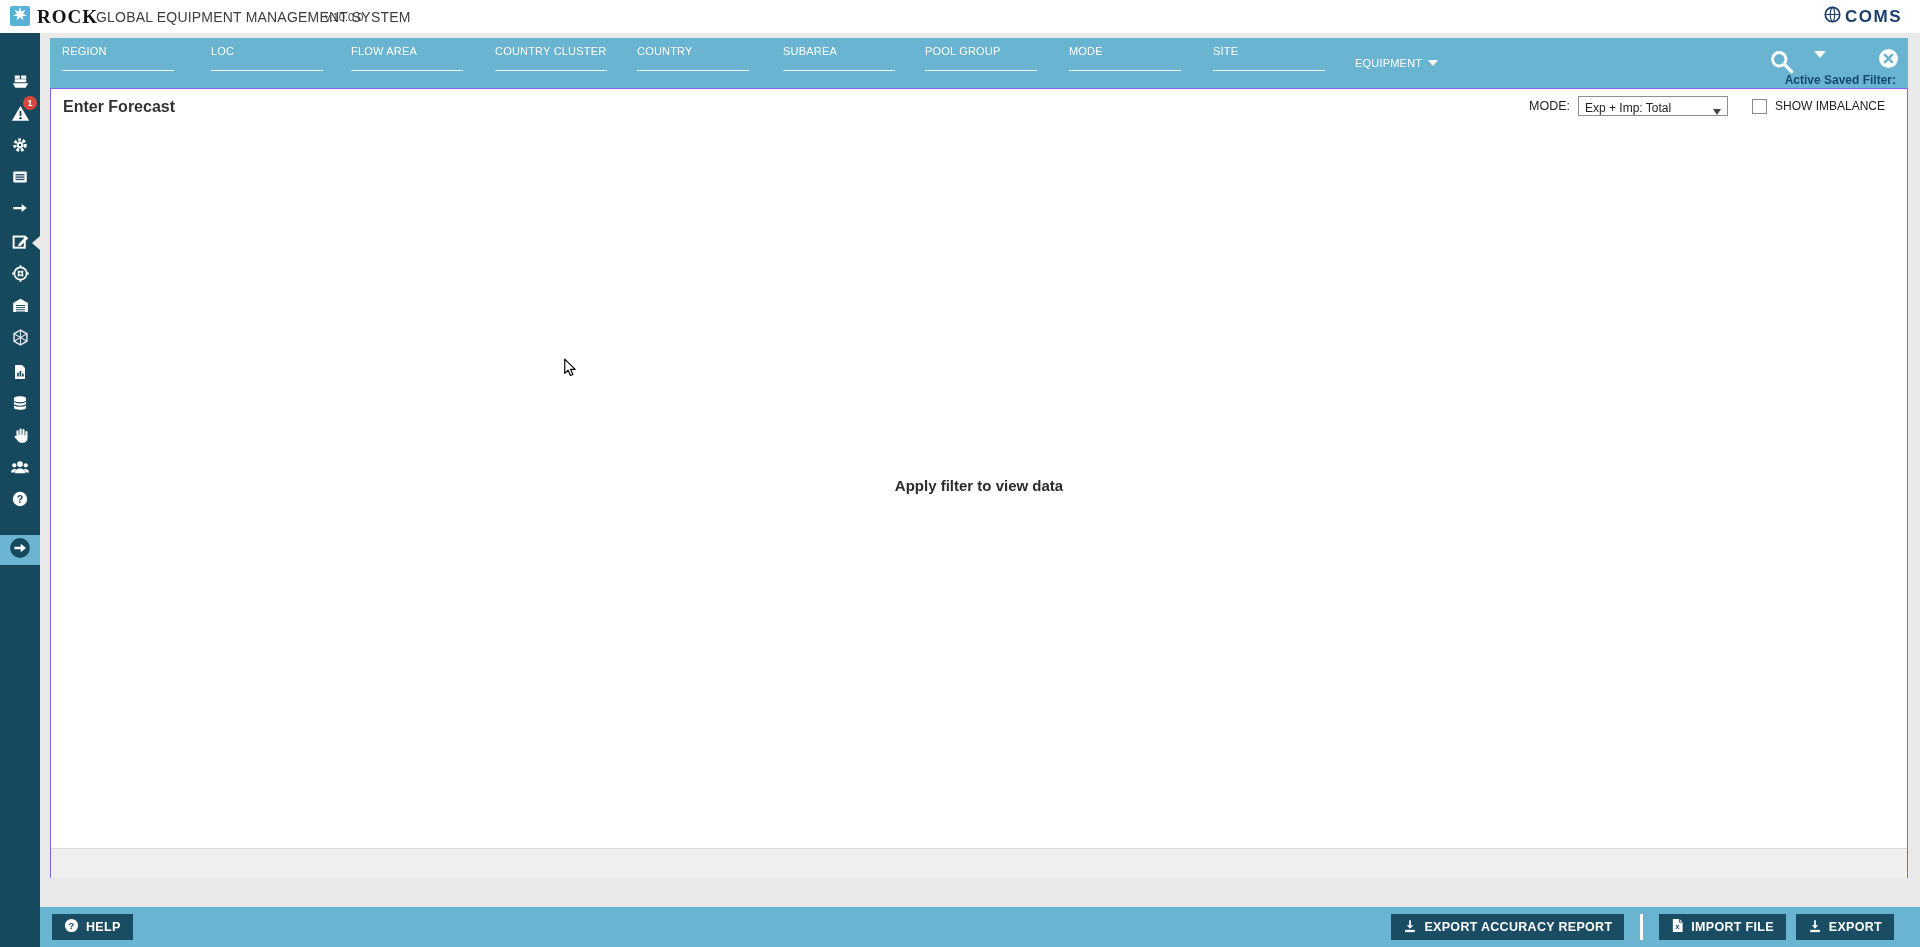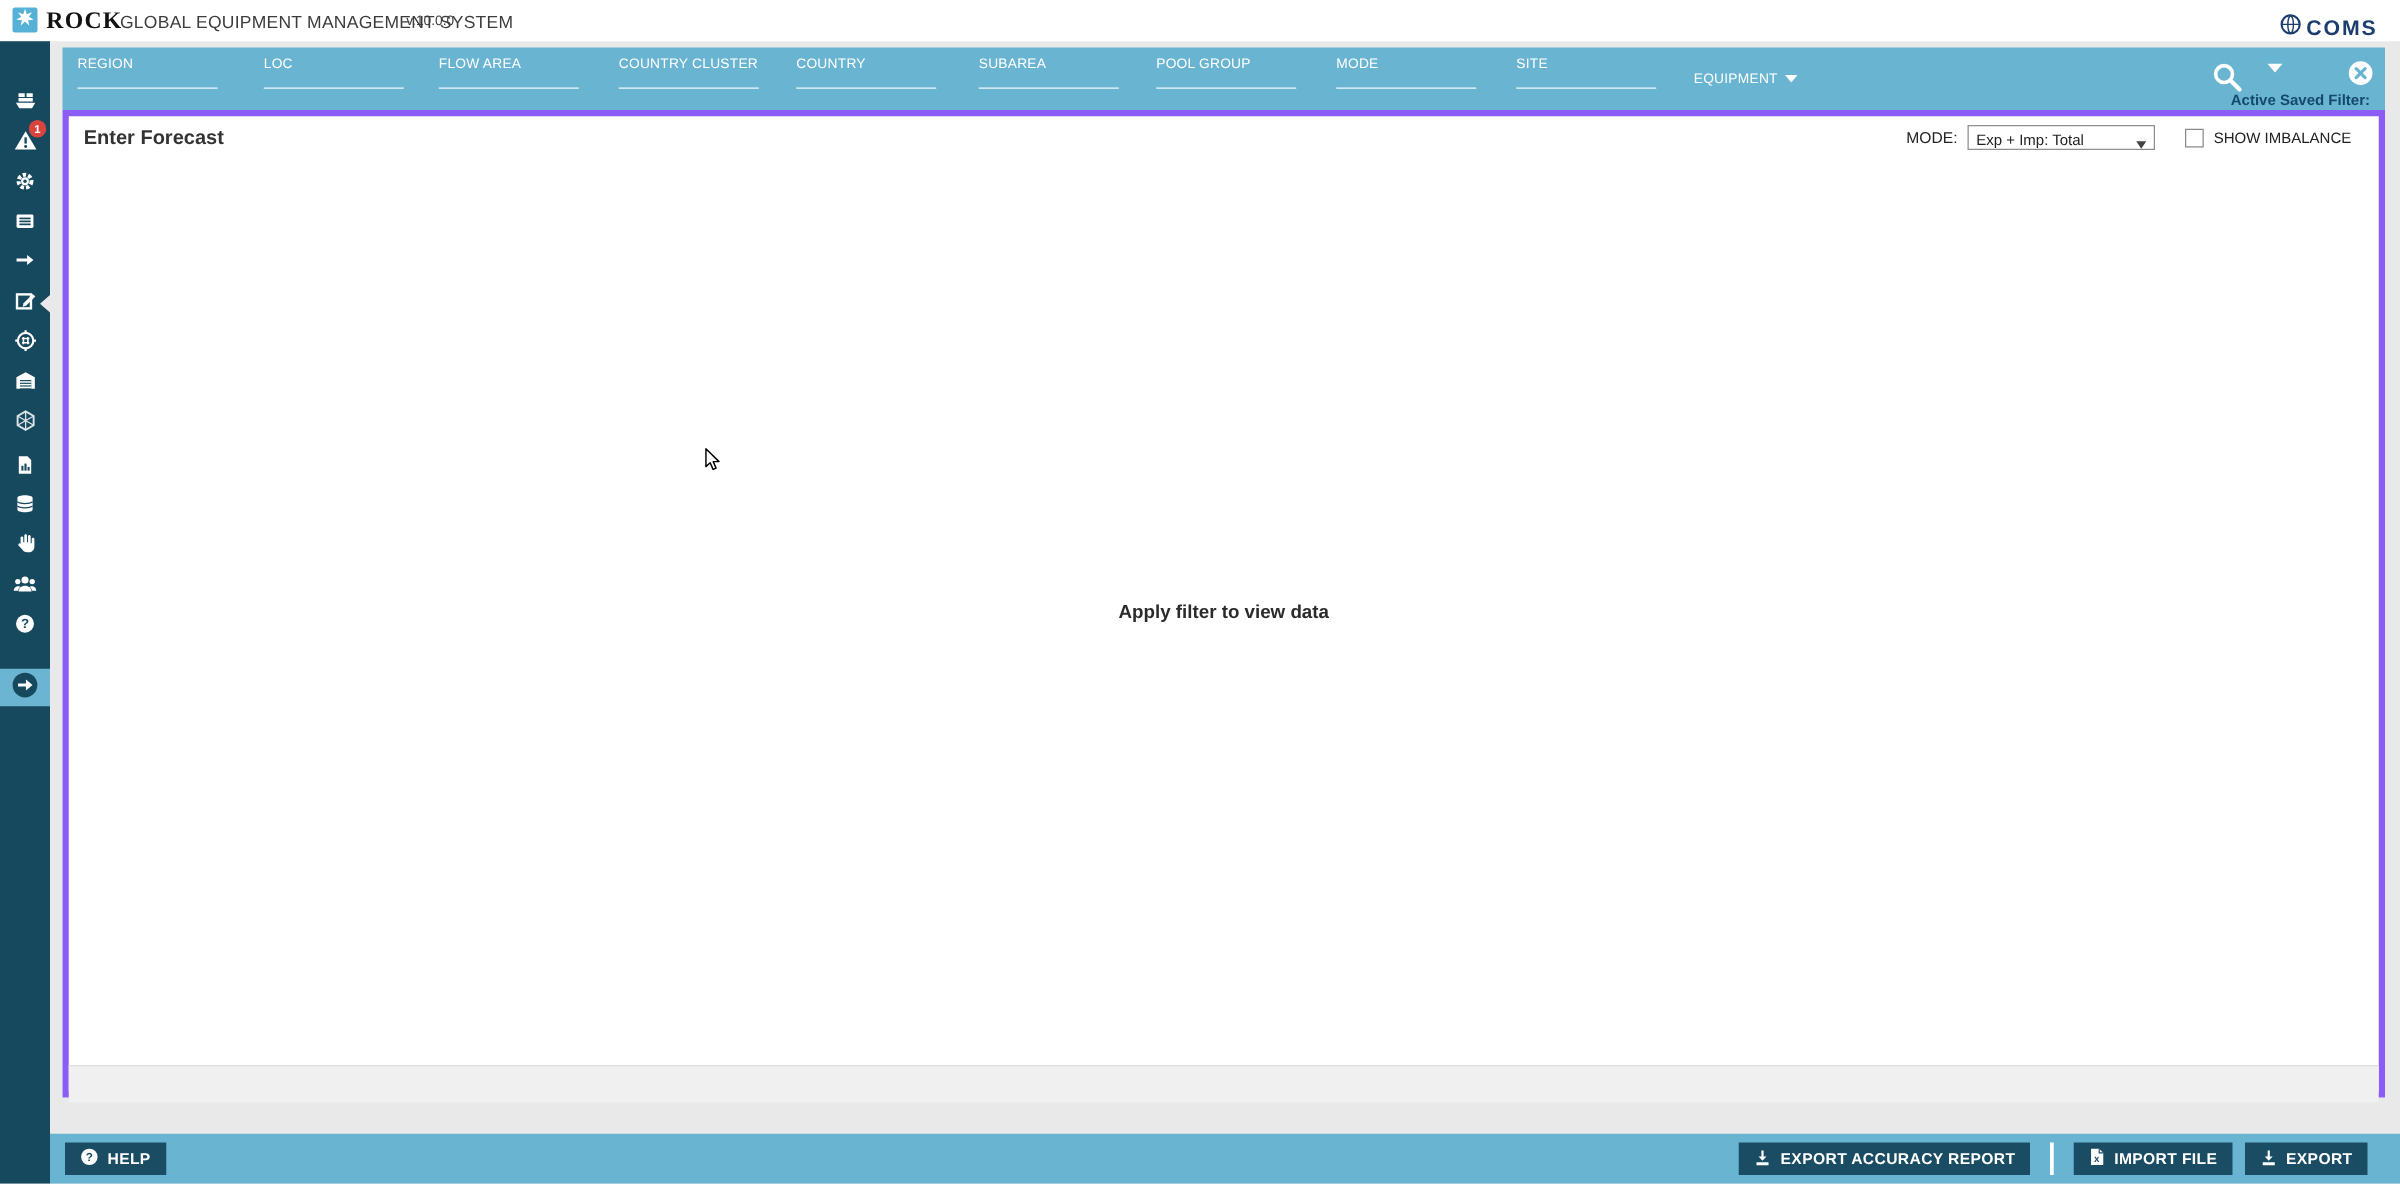--- a/index.html
+++ b/index.html
@@ -9,21 +9,21 @@
     -webkit-font-smoothing:antialiased;
   }
   
   .top-header{position:absolute;left:0;top:0;width:1920px;height:33px;background:#ffffff;}
   .logo-sq{position:absolute;left:10px;top:6px;width:20px;height:20px;background:#56b1d6;border-radius:2px;
     display:flex;align-items:center;justify-content:center;}
   .app-name{position:absolute;left:37px;top:0;height:33px;line-height:33px;
     font-family:"Liberation Serif",serif;font-weight:bold;font-size:19px;color:#131313;letter-spacing:1px;}
   .app-sub{position:absolute;left:96px;top:0;height:33px;line-height:34px;font-size:14px;color:#3c3c3c;letter-spacing:.2px;}
   .app-ver{position:absolute;left:325px;top:0;height:50px;line-height:34px;font-size:11px;color:#3c3c3c;}
-  .brand{position:absolute;right:18px;top:0;height:33px;display:flex;align-items:flex-end;gap:4px;}
+  .brand{position:absolute;right:18px;top:0;height:33px;display:flex;align-items:center;gap:4px;}
   .brand-text{font-size:17px;font-weight:bold;color:#1c3e6e;letter-spacing:1.5px;}
   
   .sidebar{position:absolute;left:0;top:33px;width:40px;height:914px;background:#17495e;}
   .sb-item{position:absolute;left:0;width:40px;height:28px;display:flex;align-items:center;justify-content:center;}
   .sb-badge{position:absolute;top:-5px;right:3px;width:14px;height:14px;border-radius:50%;background:#d9453d;
     color:#fff;font-size:9px;font-weight:bold;display:flex;align-items:center;justify-content:center;}
   .active-arrow{position:absolute;right:0;top:7px;width:0;height:0;
     border-top:7px solid transparent;border-bottom:7px solid transparent;border-right:8px solid #e9e9e9;}
   .expand-band{position:absolute;left:0;top:502px;width:40px;height:30px;background:#6cb5d2;
     display:flex;align-items:center;justify-content:center;}
@@ -34,21 +34,21 @@
   .f-input{position:absolute;left:0;top:14px;width:112px;height:18px;border-bottom:1px solid rgba(255,255,255,.95);}
   .f-equip{position:absolute;left:1305px;top:0;height:50px;display:flex;align-items:center;gap:6px;cursor:default;}
   .f-equip-label{font-size:11px;color:#fff;letter-spacing:.2px;}
   .caret-w{width:0;height:0;border-left:5px solid transparent;border-right:5px solid transparent;border-top:6px solid #fff;}
   .fb-search{position:absolute;left:1718px;top:10px;}
   .fb-caret{position:absolute;left:1764px;top:20px;}
   .fb-close{position:absolute;left:1828px;top:10px;}
   .active-filter{position:absolute;right:12px;bottom:1px;font-size:12px;font-weight:bold;color:#15496b;}
   
   .panel{position:absolute;left:50px;top:88px;width:1858px;height:790px;background:#fff;
-    border:5px solid #8b5cf6;box-sizing:border-box;}
+    border:1px solid #8b5cf6;box-sizing:border-box;}
   .panel-header{position:relative;height:34px;}
   .panel-title{position:absolute;left:12px;top:9px;font-size:16px;font-weight:bold;color:#333;}
   .mode-row{position:absolute;right:22px;top:7px;display:flex;align-items:center;gap:8px;}
   .mode-label{font-size:12.5px;color:#222;}
   .selectbox{width:150px;height:20px;border:1px solid #8f8f8f;background:#fff;box-sizing:border-box;
     display:flex;align-items:flex-end;justify-content:space-between;padding:0 6px;font-size:12px;color:#222;}
   .sel-caret{width:0;height:0;border-left:4.5px solid transparent;border-right:4.5px solid transparent;border-top:6px solid #444;}
   .checkbox{width:15px;height:15px;border:1px solid #8a8a8a;background:#fff;box-sizing:border-box;margin-left:16px;}
   .imb-label{font-size:12px;color:#222;}
   .panel-body{height:725px;display:flex;align-items:center;justify-content:center;}

